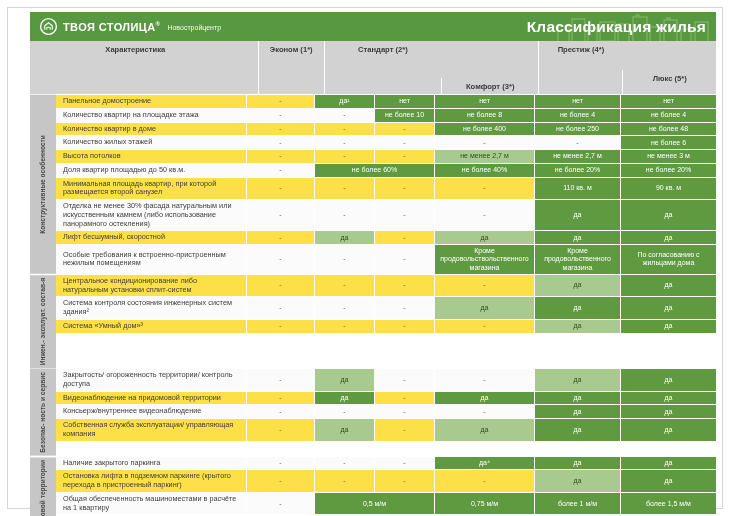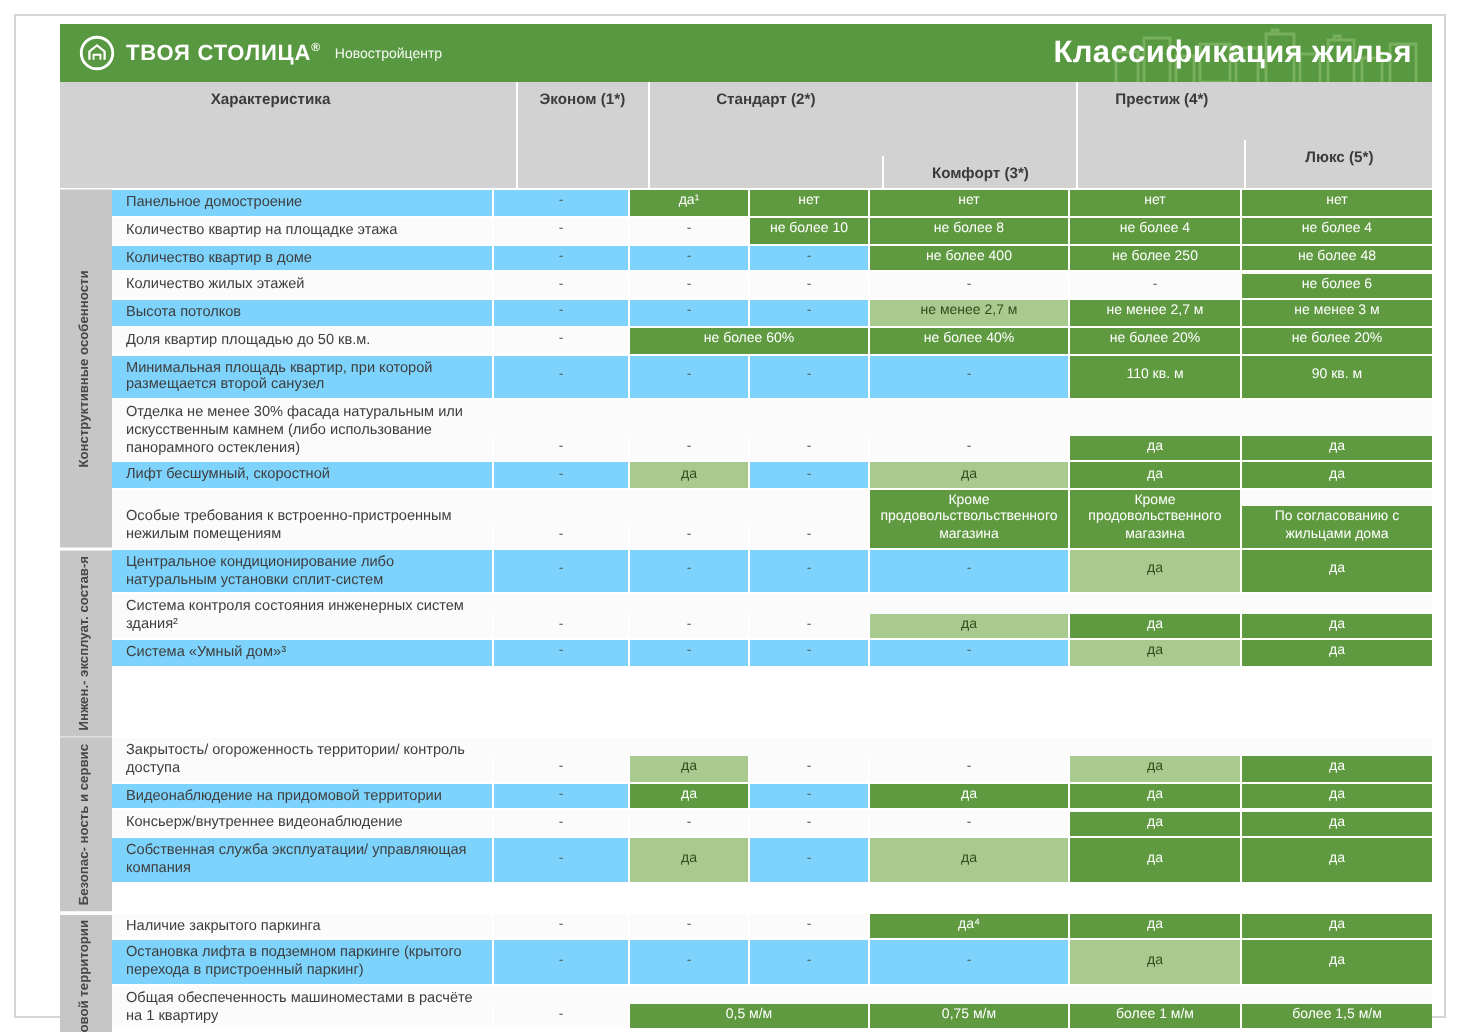--- a/index.html
+++ b/index.html
@@ -24,22 +24,22 @@
   .th-char{width:216px;} .th-e{width:68px;margin-left:17px;} .th-s{width:120px;} .th-c{width:100px;margin-top:37px;} .th-p{width:86px;} .th-l{width:96px;margin-top:29px;}
 
   
   .section{display:flex;border-top:1px solid #fff;}
   .glabel{width:26px;box-sizing:border-box;background:#c6c6c6;color:#484848;font-weight:bold;font-size:6.6px;
       display:flex;align-items:center;justify-content:center;text-align:center;
       writing-mode:vertical-rl;transform:rotate(180deg);padding:3px 1px;line-height:1.15;}
   .grows{flex:1;display:flex;flex-direction:column;}
   .row{display:flex;border-top:1px solid #fff;min-height:12px;}
   .row:first-child{border-top:none;}
-  .row.odd{background:#7dd3fc;}
-  .row.even{background:#fbfbfb;align-items:flex-end;}
+  .row.odd{background:#fde047;}
+  .row.even{background:#fbfbfb;}
   .rowlabel{width:190px;box-sizing:border-box;padding:2px 5px 2px 7px;font-size:7.3px;line-height:1.2;
       color:#3e3e3e;display:flex;align-items:center;}
   .cell{box-sizing:border-box;border-left:1px solid #fff;display:flex;flex-direction:column;align-items:center;
       justify-content:center;text-align:center;padding:2px 3px;font-size:7px;line-height:1.18;color:#5a5a5a;}
   .w-e{width:68px;} .w-sl{width:60px;} .w-sr{width:60px;} .w-s2{width:120px;}
   .w-c{width:100px;} .w-p{width:86px;} .w-l{width:96px;}
   .s-dark{background:#5f9a41;color:#fff;}
   .s-light{background:#a9ca8e;color:#324d1c;}
 </style>
 </head>

